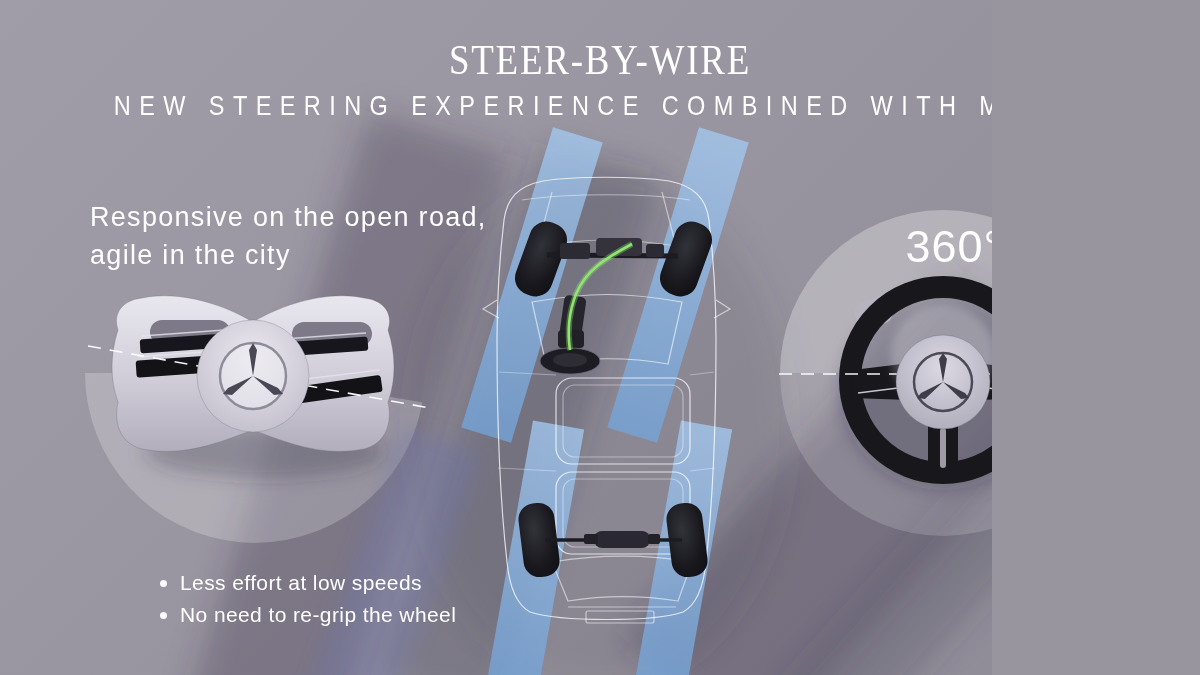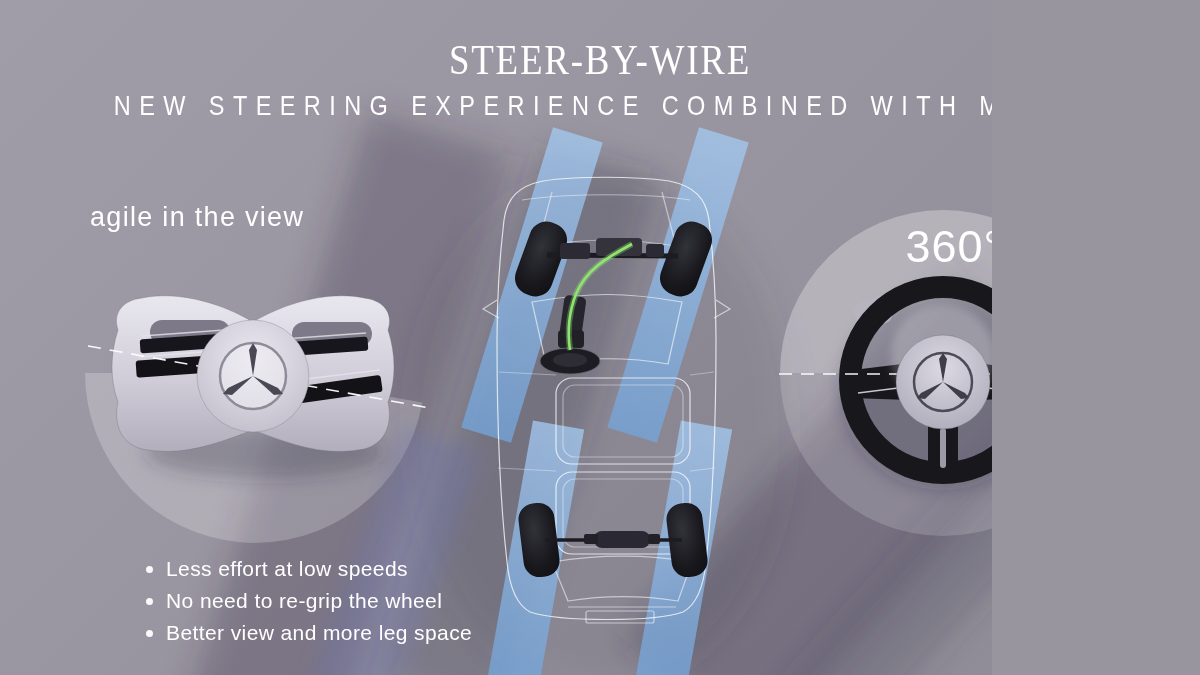--- a/index.html
+++ b/index.html
@@ -11,21 +11,21 @@
   .title{top:36px;left:0;width:1200px;text-align:center;
          font-family:"Liberation Serif",serif;font-size:42px;letter-spacing:2px;
          transform:scaleX(.88);}
   .subtitle-wrap{top:90px;left:0;width:1200px;text-align:center;}
   .subtitle{display:inline-block;font-size:28px;font-weight:400;letter-spacing:10px;
             transform:scaleX(.84);transform-origin:center;white-space:nowrap;}
   .desc{top:198px;left:90px;font-size:27px;line-height:38px;letter-spacing:1.3px;font-weight:400;}
   .angle{font-size:45px;letter-spacing:1px;font-weight:400;text-align:center;}
   .angle-170{top:461px;left:180px;width:166px;}
   .angle-360{top:221px;left:871px;width:166px;}
-  .benefits{top:553px;left:146px;list-style:none;margin:0;padding:0;text-align:center;}
+  .benefits{top:553px;left:146px;list-style:none;margin:14px;padding:0;text-align:center;}
   .benefits li{display:flex;align-items:center;height:32px;font-size:21px;letter-spacing:.4px;}
   .dot{width:7px;height:7px;border-radius:50%;background:#fff;opacity:.95;
        margin-right:13px;flex:0 0 auto;}
 </style>
 </head>
 <body>
 
 <div class="stage">
 
   <svg width="1200" height="675" viewBox="0 0 1200 675">
@@ -192,34 +192,31 @@
     </g>
   </svg>
 
   <div class="txt title">STEER-BY-WIRE</div>
 
   <div class="txt subtitle-wrap">
     <span class="subtitle">NEW STEERING EXPERIENCE COMBINED WITH MAXIMUM SAFETY</span>
   </div>
 
   <div class="txt desc">
-    <div>agile in the view</div>
+    <div>Responsive on the open road,</div>
+    <div>agile in the city</div>
   </div>
 
 
   <div class="txt angle angle-360">360°</div>
 
   <ul class="txt benefits">
     <li>
       <span class="dot"></span>
       <span>Less effort at low speeds</span>
     </li>
     <li>
       <span class="dot"></span>
       <span>No need to re-grip the wheel</span>
     </li>
-    <li>
-      <span class="dot"></span>
-      <span>Better view and more leg space</span>
-    </li>
   </ul>
 
 </div>
 
 </body></html>

